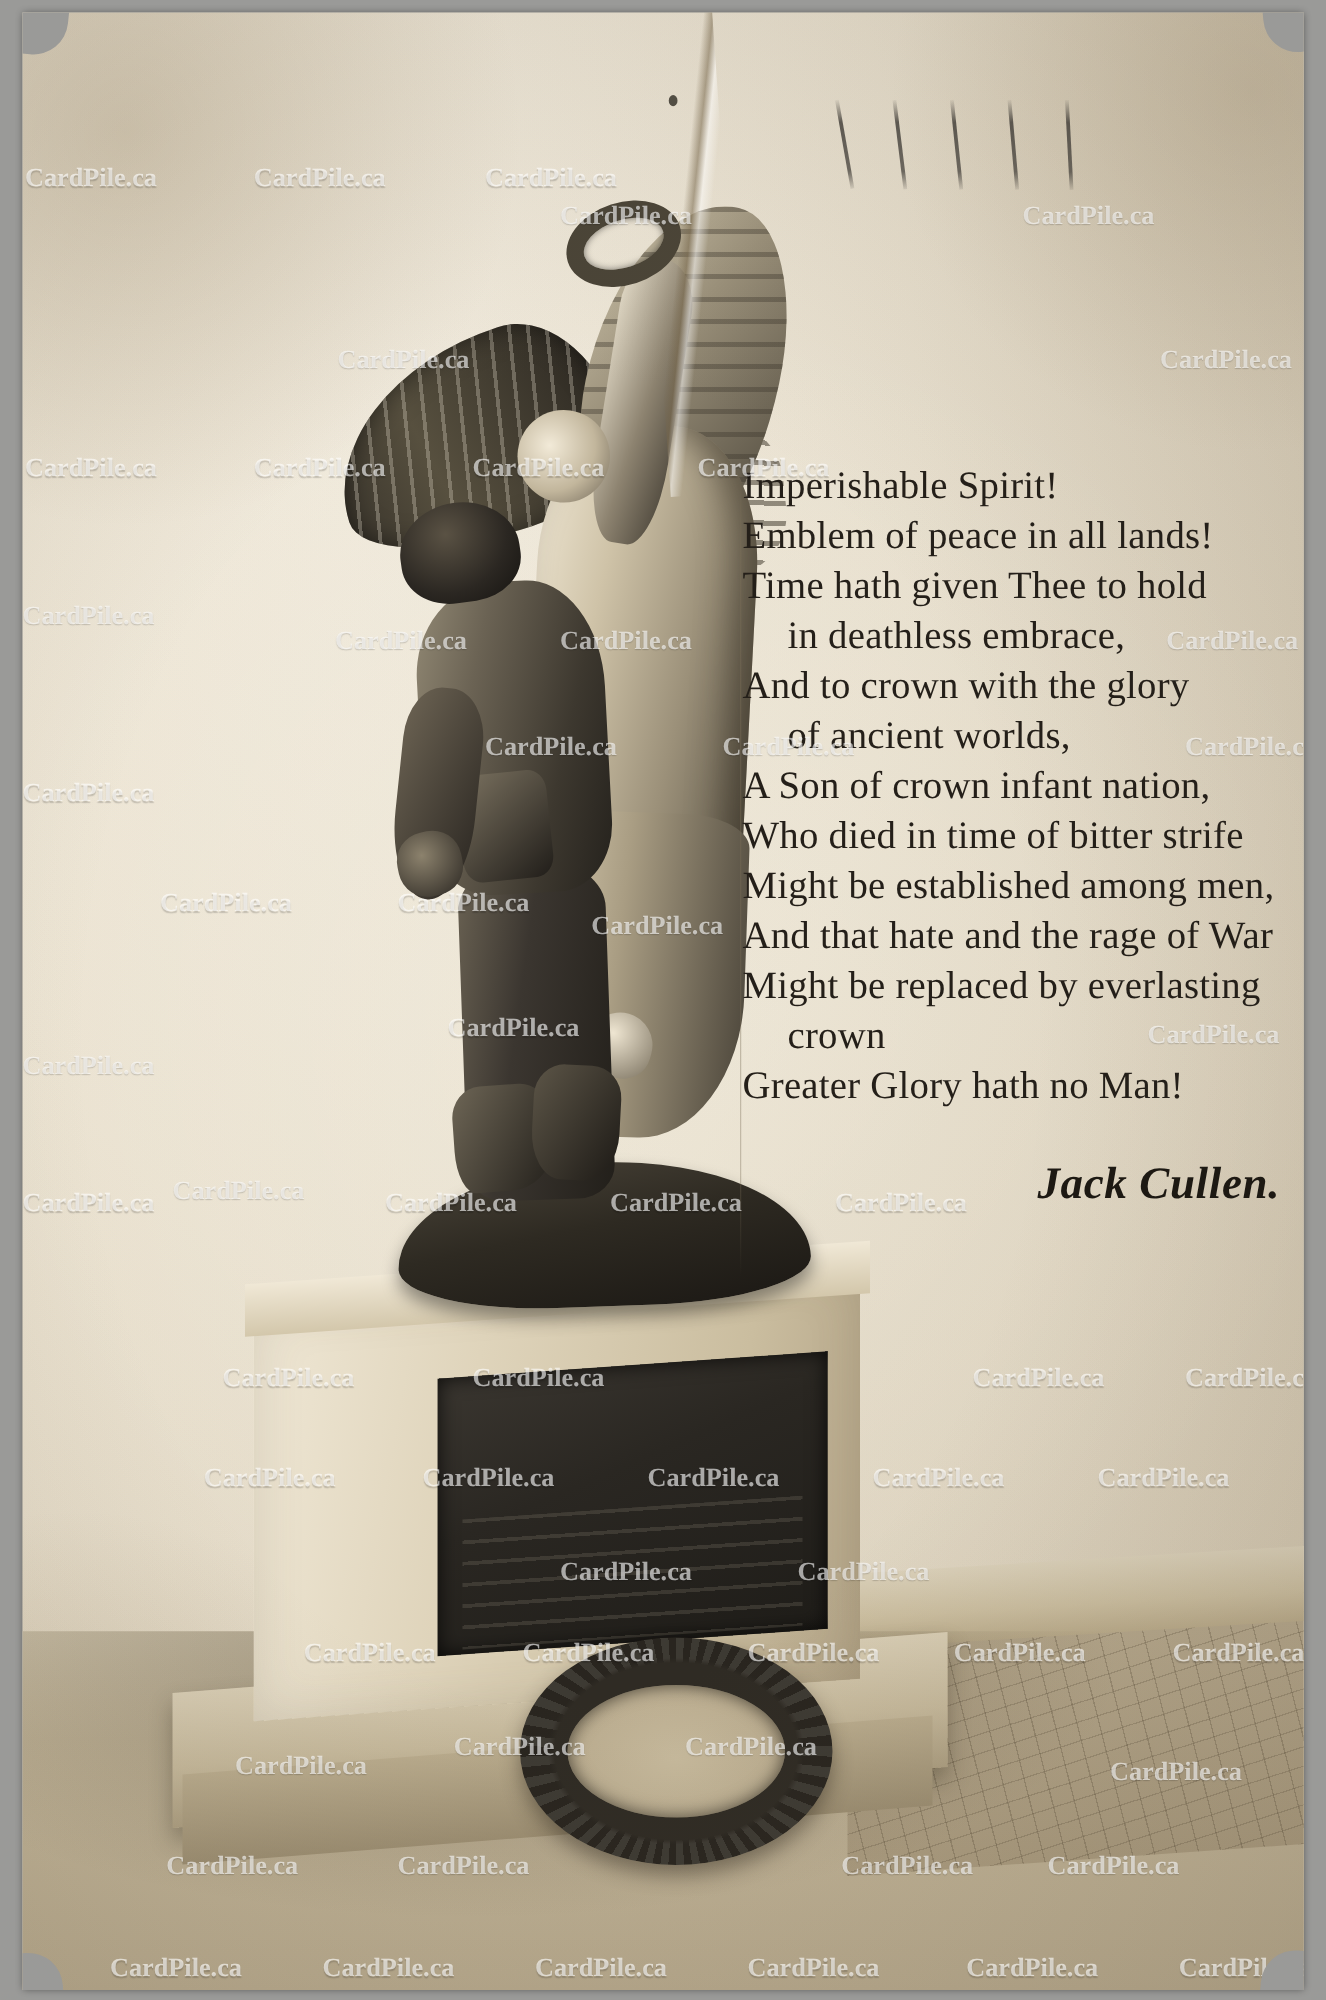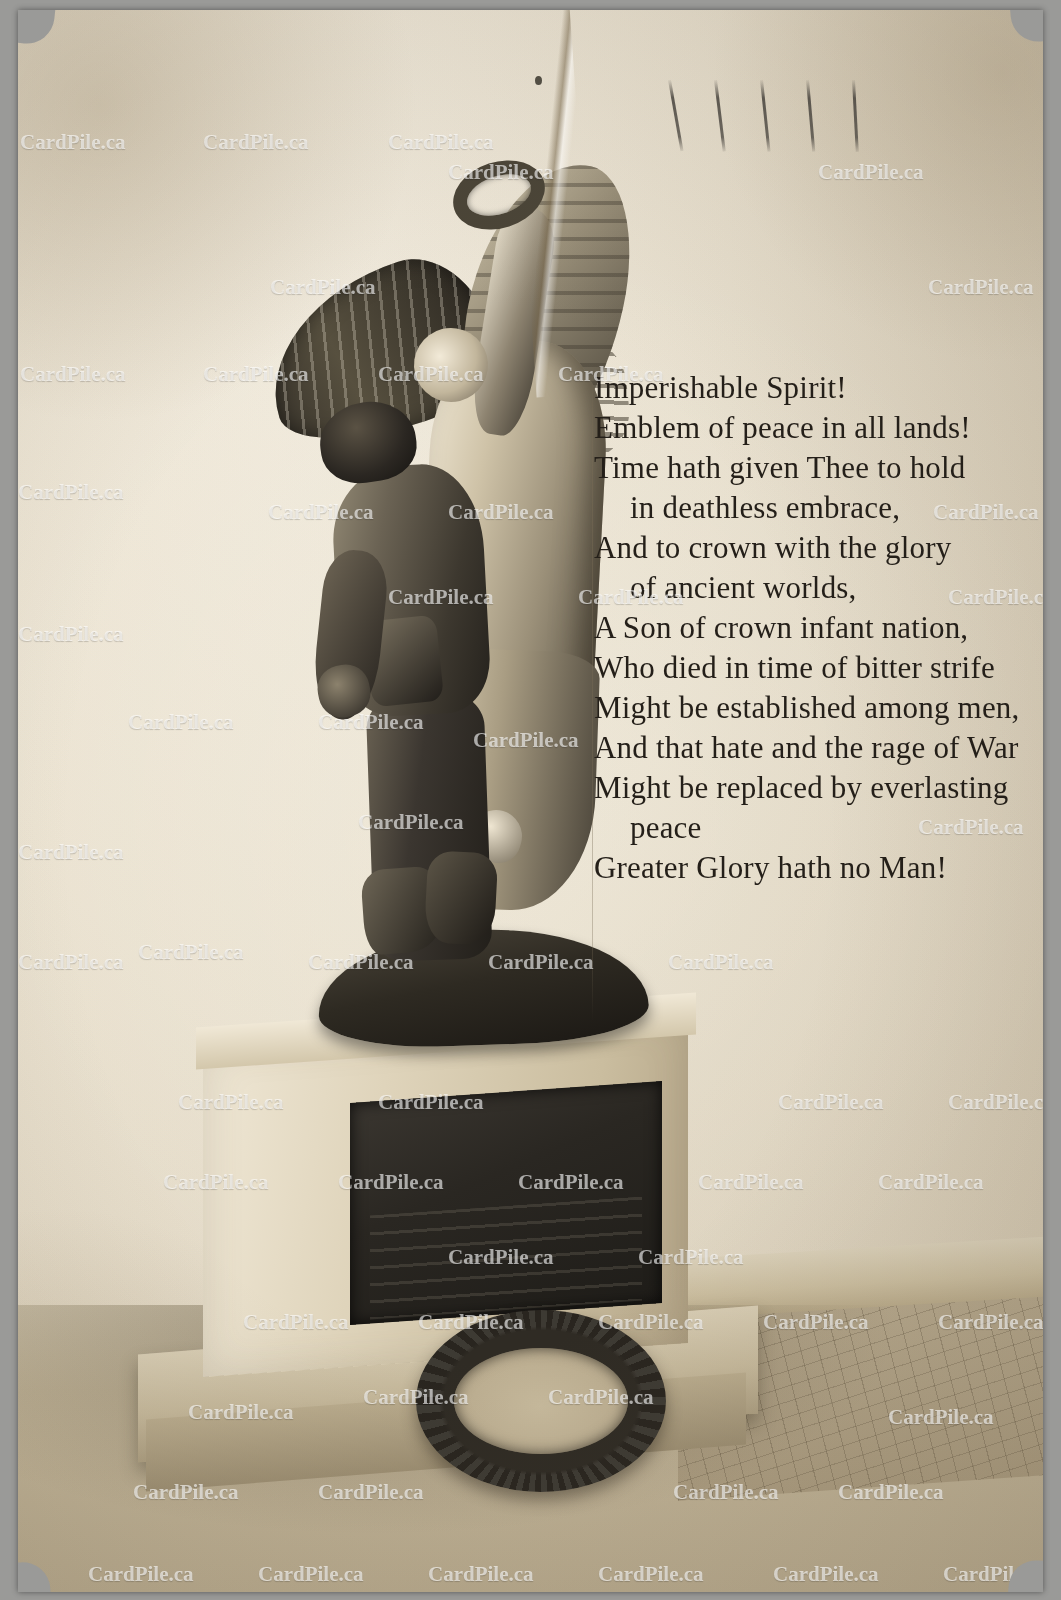--- a/index.html
+++ b/index.html
@@ -573,23 +573,24 @@
         <div class="line">Emblem of peace in all lands!</div>
         <div class="line">Time hath given Thee to hold</div>
         <div class="line indent">in deathless embrace,</div>
         <div class="line">And to crown with the glory</div>
         <div class="line indent">of ancient worlds,</div>
         <div class="line">A Son of crown infant nation,</div>
         <div class="line">Who died in time of bitter strife</div>
         <div class="line">Might be established among men,</div>
         <div class="line">And that hate and the rage of War</div>
         <div class="line">Might be replaced by everlasting</div>
-        <div class="line indent">peace</div>
+        <div class="line indent">crown</div>
         <div class="line">Greater Glory hath no Man!</div>
       </div>
+    <div id="signature">Jack Cullen.</div>
 
     <div id="tally">
         <span style="left: 0px; transform: rotate(-10deg);"></span>
         <span style="left: 46px; transform: rotate(-7deg);"></span>
         <span style="left: 92px; transform: rotate(-6deg);"></span>
         <span style="left: 138px; transform: rotate(-5deg);"></span>
         <span style="left: 184px; transform: rotate(-3deg);"></span>
       </div>
     <div id="crease"></div>
     <div id="pinhole"></div>

